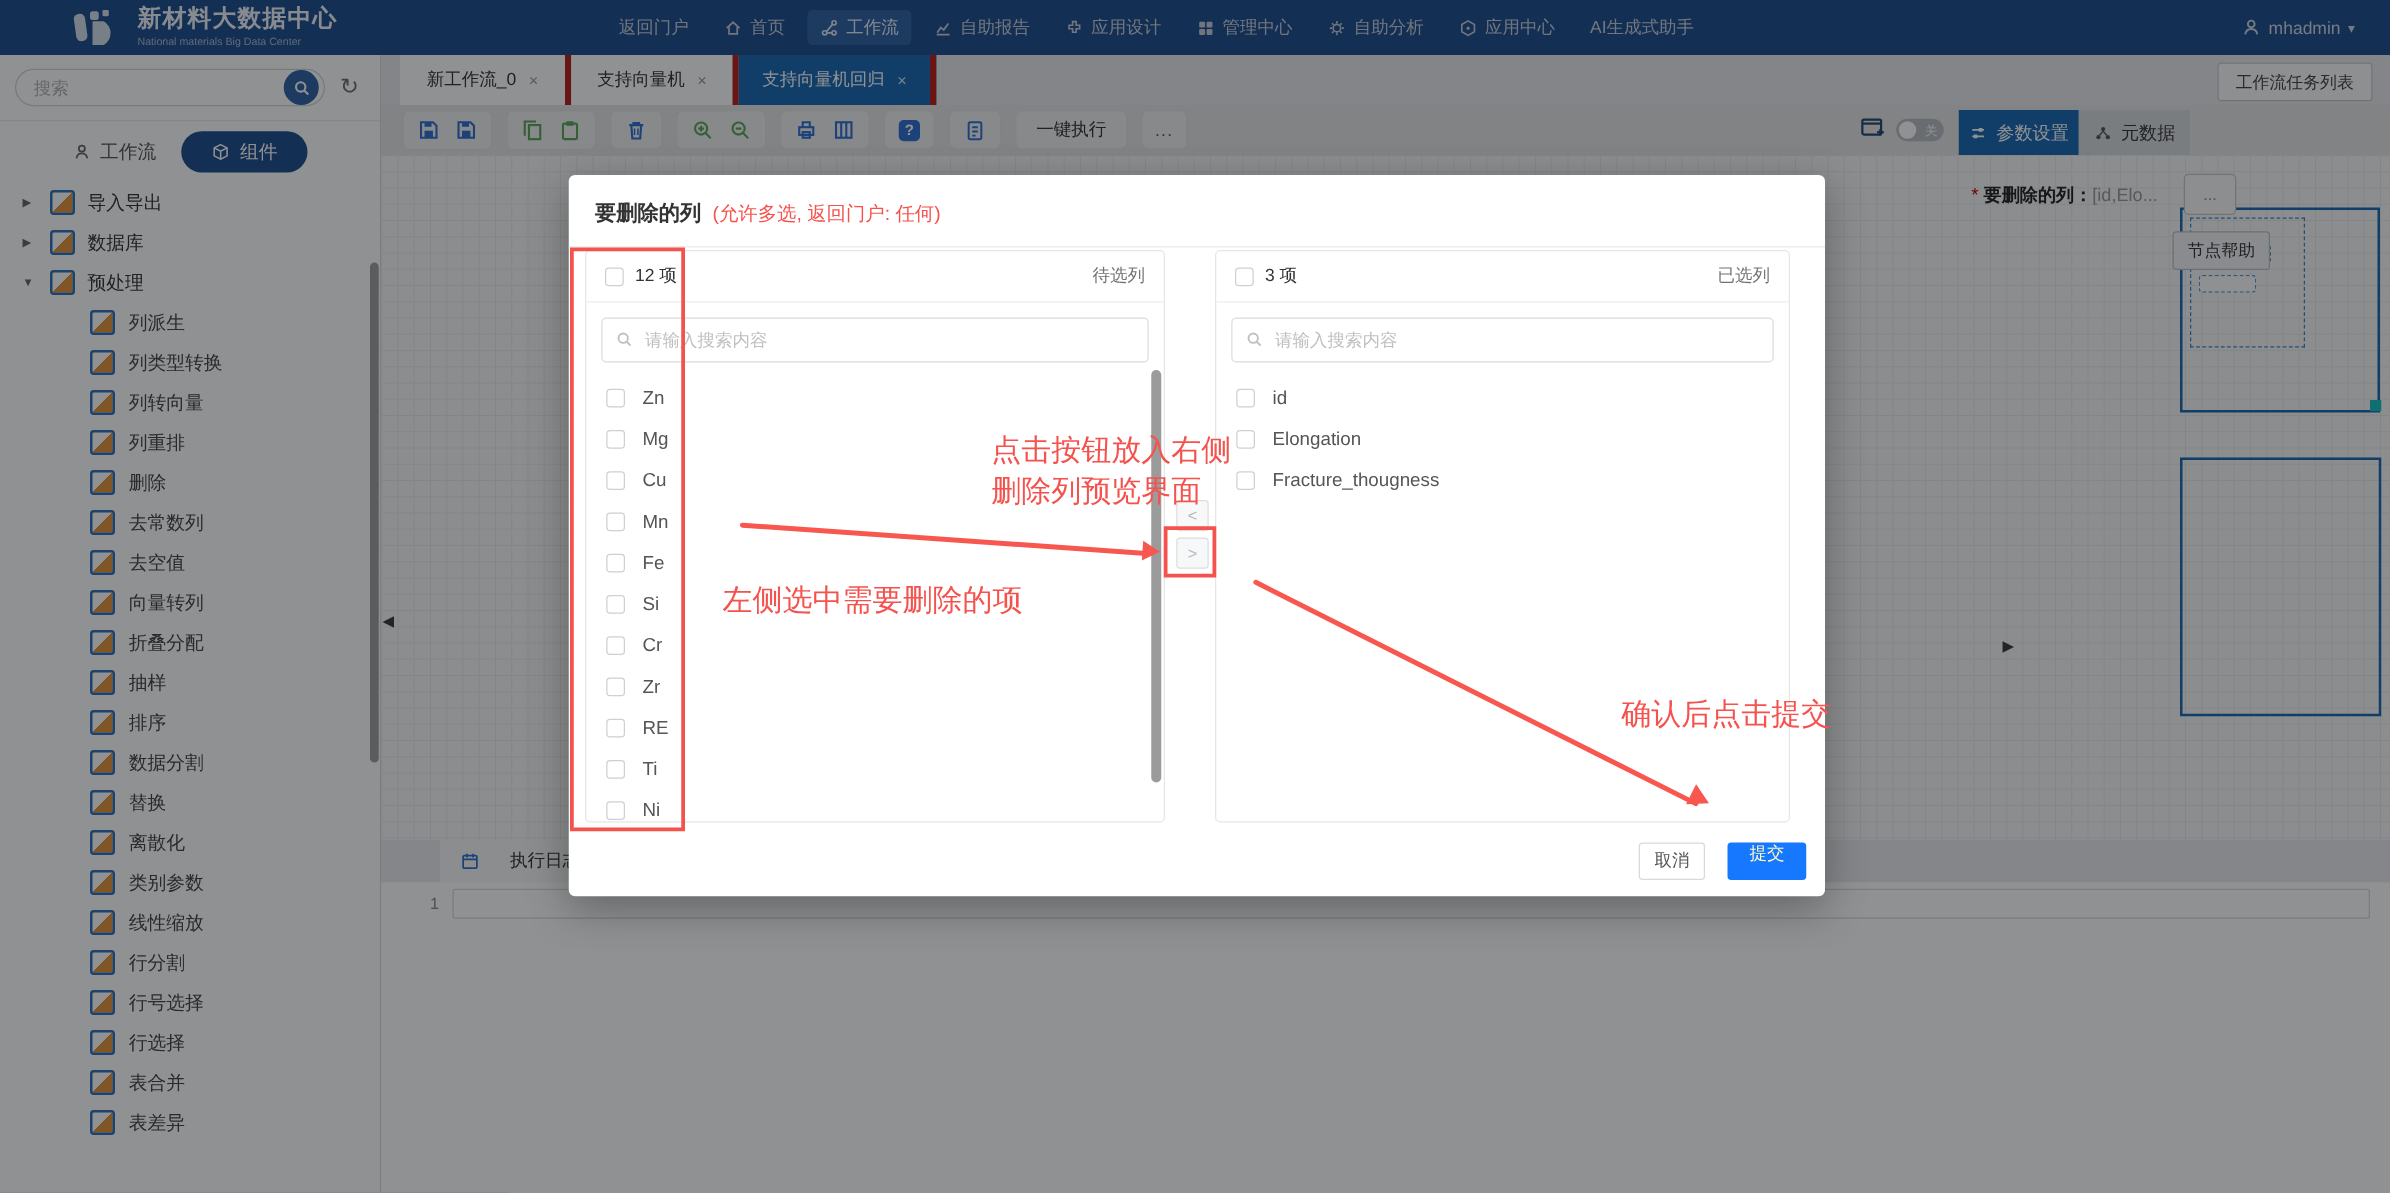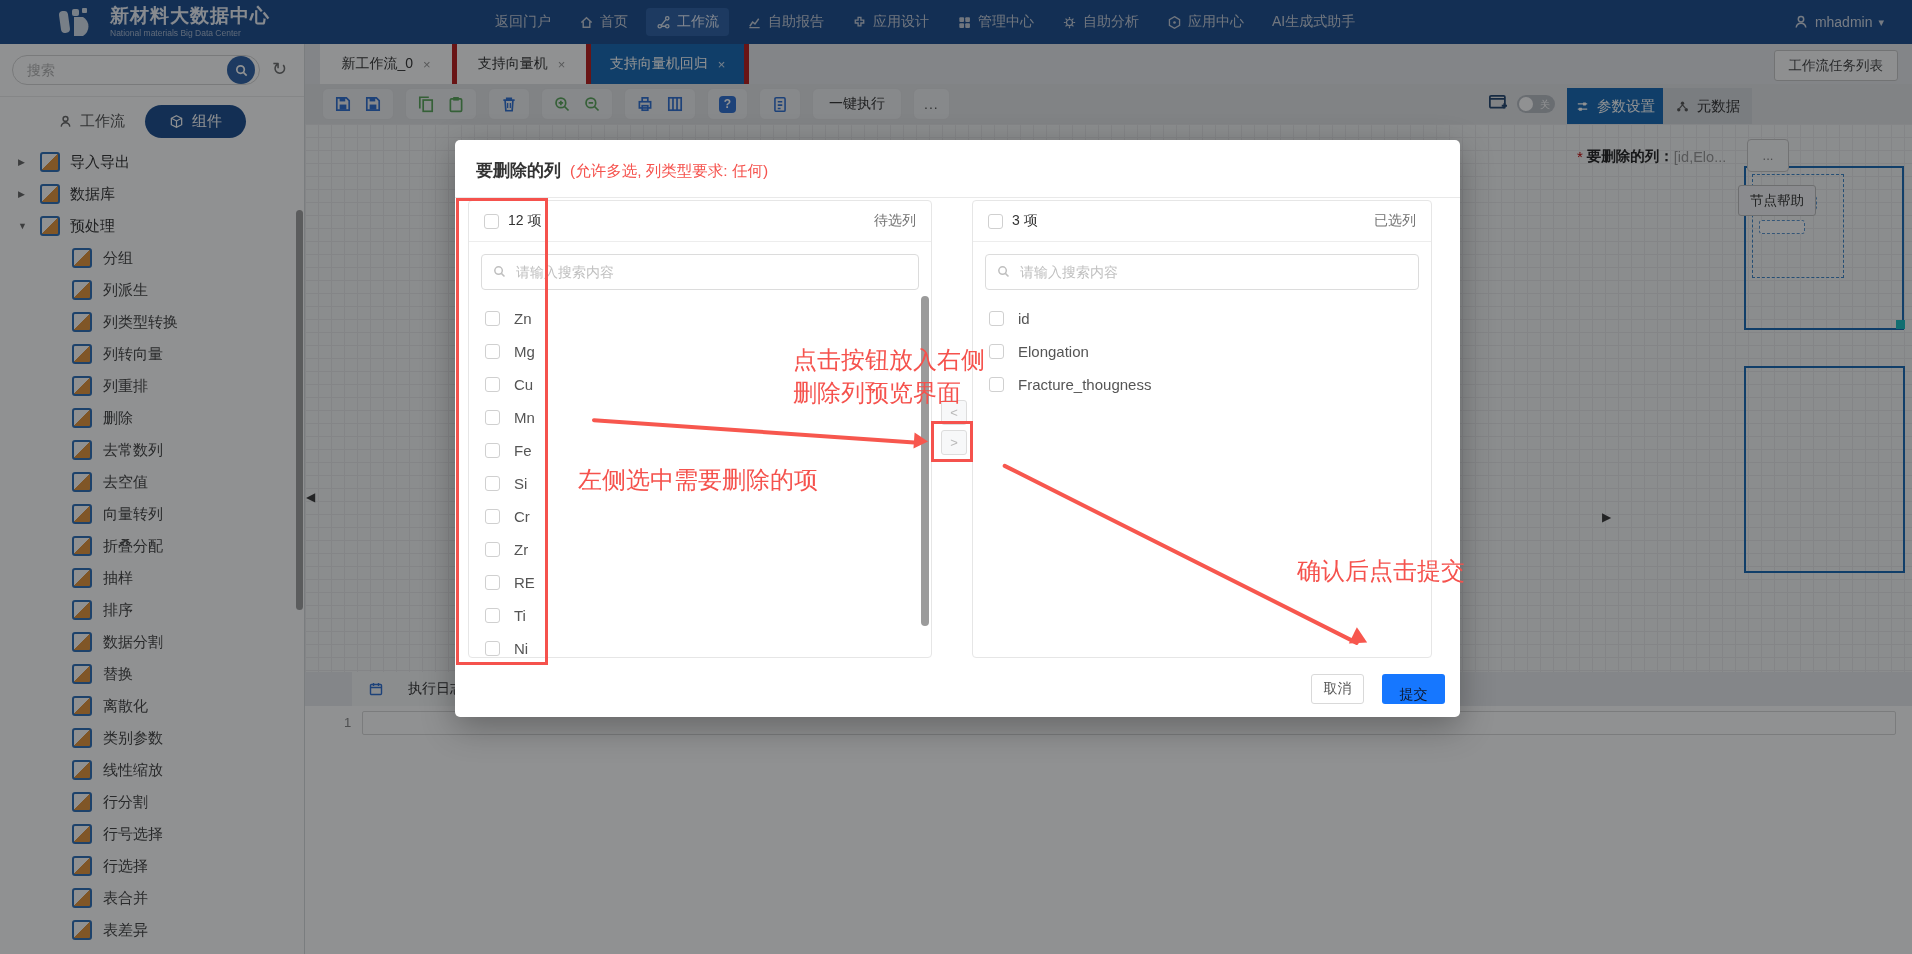--- a/index.html
+++ b/index.html
@@ -86,21 +86,21 @@
   .tp-search{margin:12px 12px 0 12px;position:relative;}
   .tp-input{width:100%;height:36px;border:1px solid #dcdcdc;border-radius:4px;padding:0 12px 0 34px;font-size:14px;color:#333;box-sizing:border-box;outline:none;}
   .tp-input::placeholder{color:#c0c0c0;}
   .tp-mag{position:absolute;left:11px;top:10px;}
   .tp-list{margin-top:12px;}
   .titem{height:33px;display:flex;align-items:center;gap:14px;padding-left:16px;font-size:15px;color:#555;}
   .cb{width:15px;height:15px;border:1px solid #d0d0d0;border-radius:3px;background:#fff;flex:0 0 auto;box-sizing:border-box;}
   .tp-sb{position:absolute;left:452px;top:95px;width:8px;height:330px;background:#9b9b9b;border-radius:4px;}
   .tbtn{position:absolute;width:26px;height:25px;border:1px solid #ddd;border-radius:3px;background:#f7f8f9;color:#b9b9b9;display:flex;align-items:center;justify-content:center;font-size:13px;box-sizing:border-box;}
   .m-cancel{position:absolute;left:856px;top:534px;width:53px;height:30px;border:1px solid #d9d9d9;border-radius:3px;background:#fff;color:#555;font-size:14px;display:flex;align-items:center;justify-content:center;box-sizing:border-box;}
-  .m-submit{position:absolute;left:927px;top:534px;width:63px;height:30px;border-radius:3px;background:#1677ff;color:#0f172a;font-size:14px;display:flex;align-items:flex-end;justify-content:center;}
+  .m-submit{position:absolute;left:927px;top:534px;width:63px;height:30px;border-radius:3px;background:#1677ff;color:#fef9c3;font-size:14px;display:flex;align-items:flex-start;justify-content:center;}
 
   
   .ann-rect{position:absolute;border:3px solid #f5524d;z-index:60;}
   .ann-t{position:absolute;color:#f5524d;font-size:24px;z-index:60;white-space:nowrap;}
   .ann-line{position:absolute;height:3.5px;background:#f7574e;transform-origin:0 50%;border-radius:2px;z-index:60;}
   .ah{position:absolute;width:0;height:0;border-style:solid;z-index:60;}
 </style>
 </head>
 <body>
 
@@ -248,24 +248,20 @@
         <span class="ti"></span>
         <span>数据库</span>
       </div>
       <div class="trow parent">
         <span class="caret">▼</span>
         <span class="ti"></span>
         <span>预处理</span>
       </div>
       <div>
 
-          <div class="trow child">
-            <span class="ti"></span>
-            <span>分组</span>
-          </div>
 
           <div class="trow child">
             <span class="ti"></span>
             <span>列派生</span>
           </div>
 
           <div class="trow child">
             <span class="ti"></span>
             <span>列类型转换</span>
           </div>
@@ -548,21 +544,21 @@
   <div class="logarea">
     <span class="log-gutter">1</span>
     <div class="log-line"></div>
   </div>
 
   <div class="dim"></div>
 
   <div class="modal">
     <div class="m-title">
       <span>要删除的列</span>
-      <span class="m-note">(允许多选, 列类型要求: 任何)</span>
+      <span class="m-note">(允许多选, 返回门户: 任何)</span>
     </div>
     <div class="m-div"></div>
 
     <div class="tpanel" style="left:13px;width:464px;">
       <div class="tp-head">
         <span class="cb"></span>
         <span>12 项</span>
         <span class="tp-side">待选列</span>
       </div>
       <div class="tp-search">

